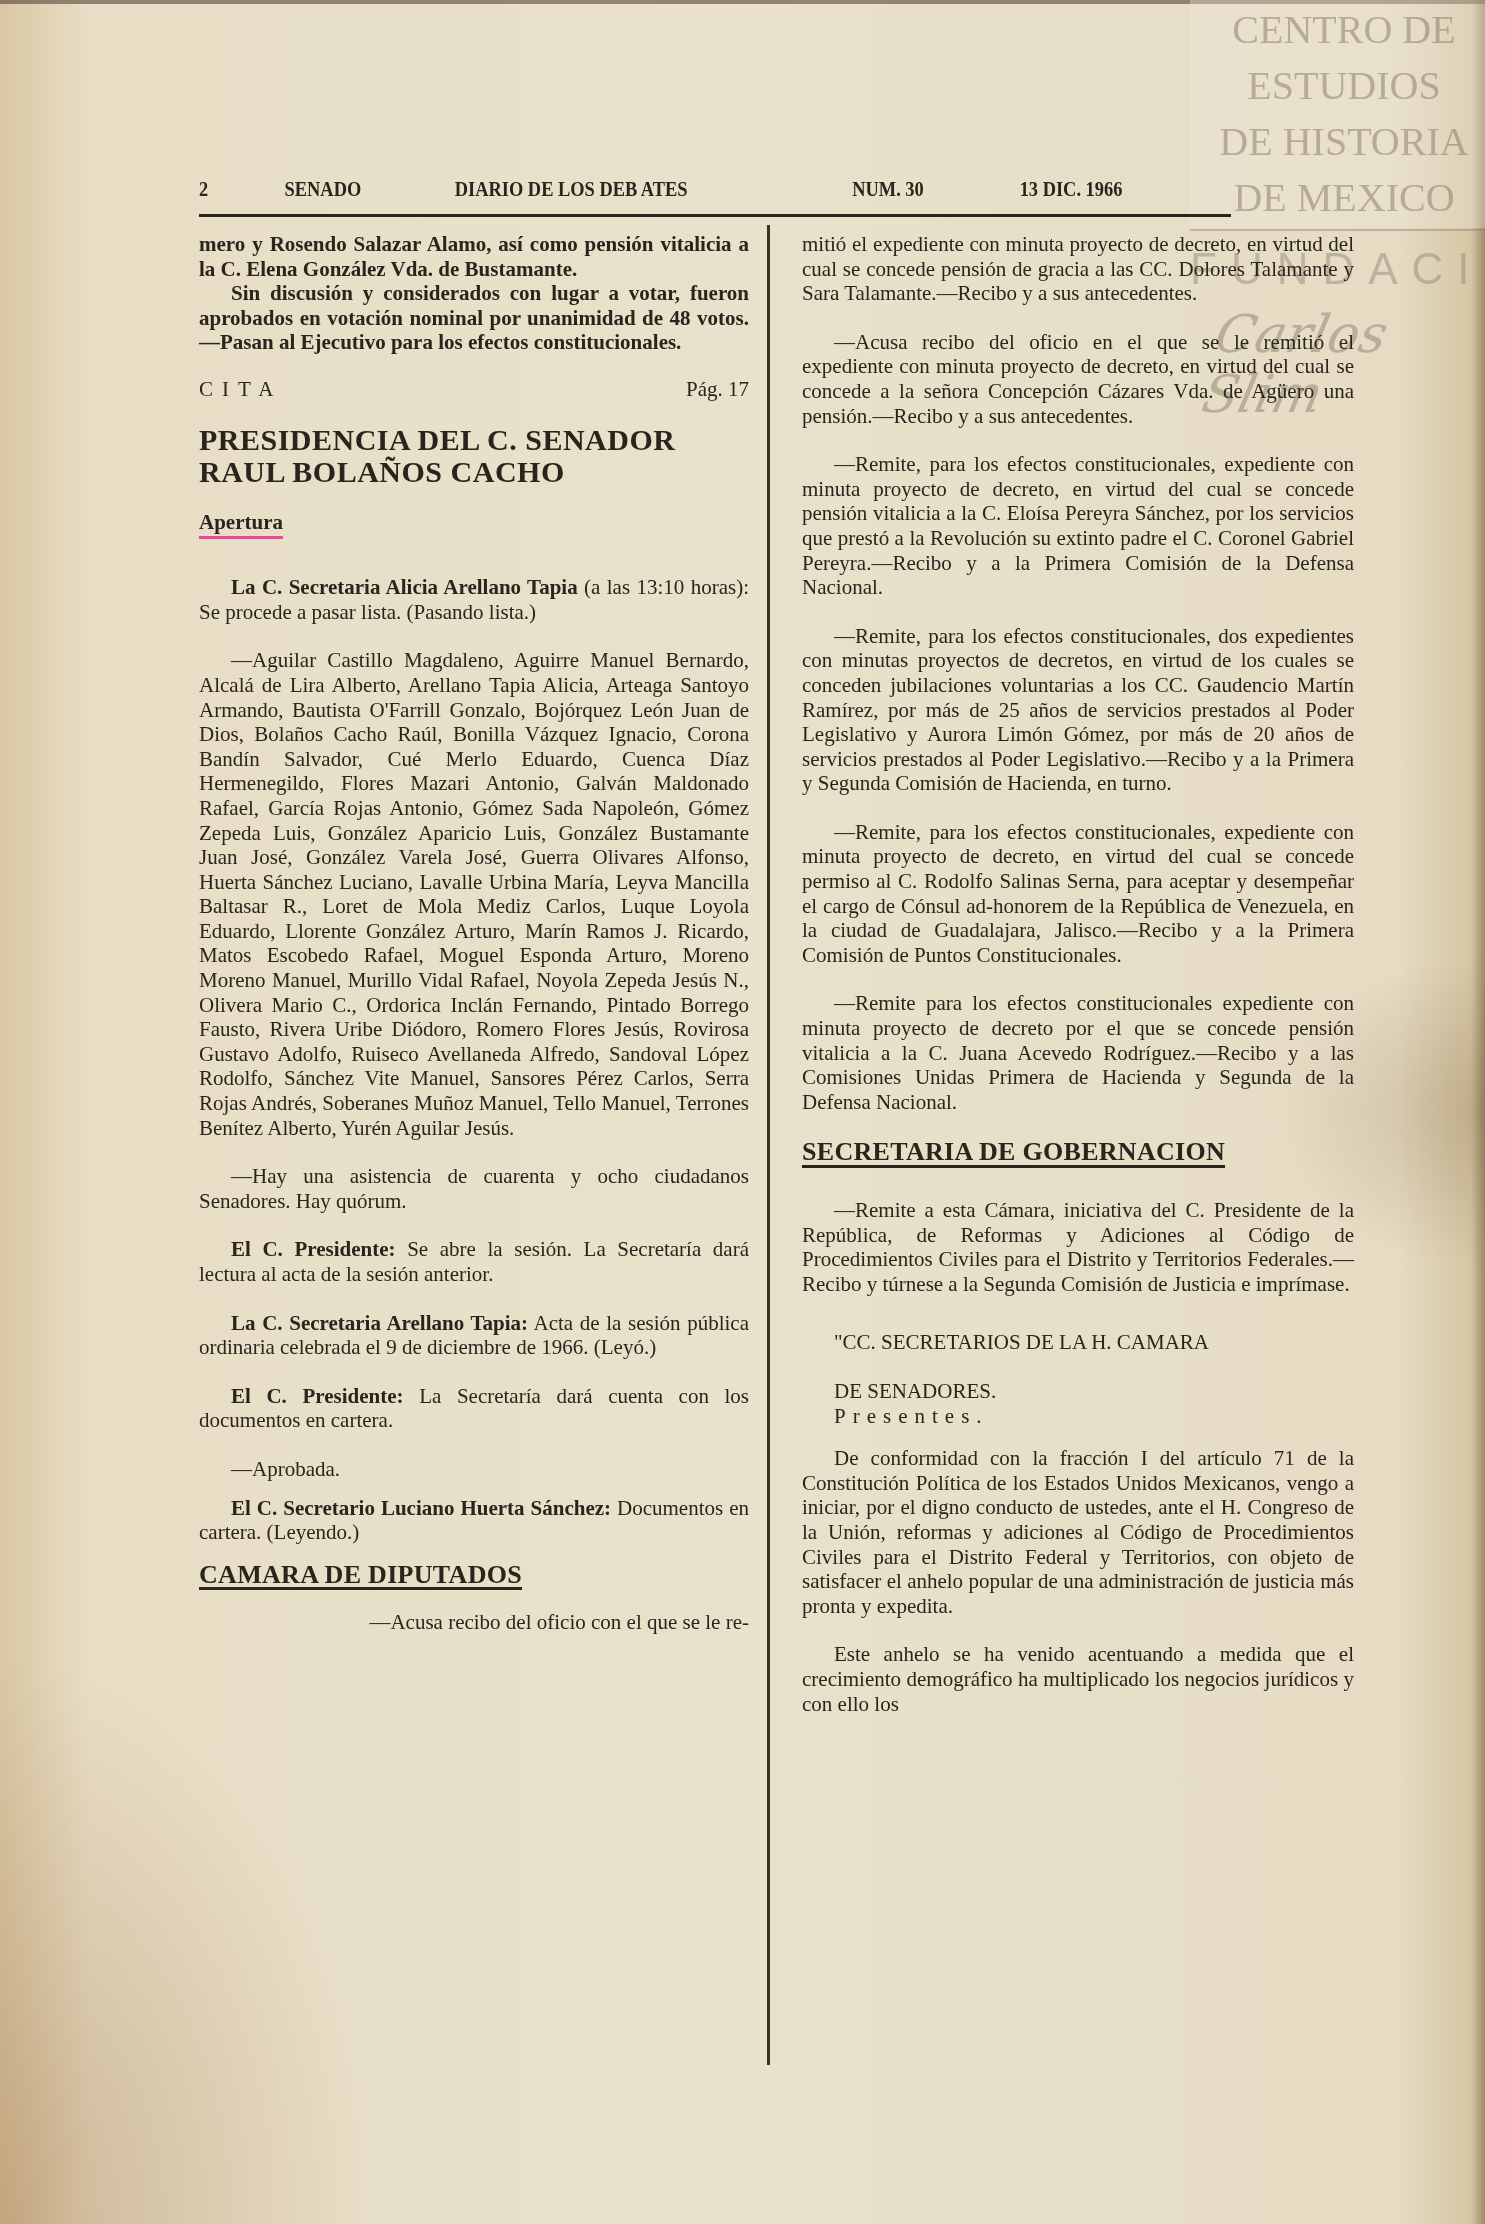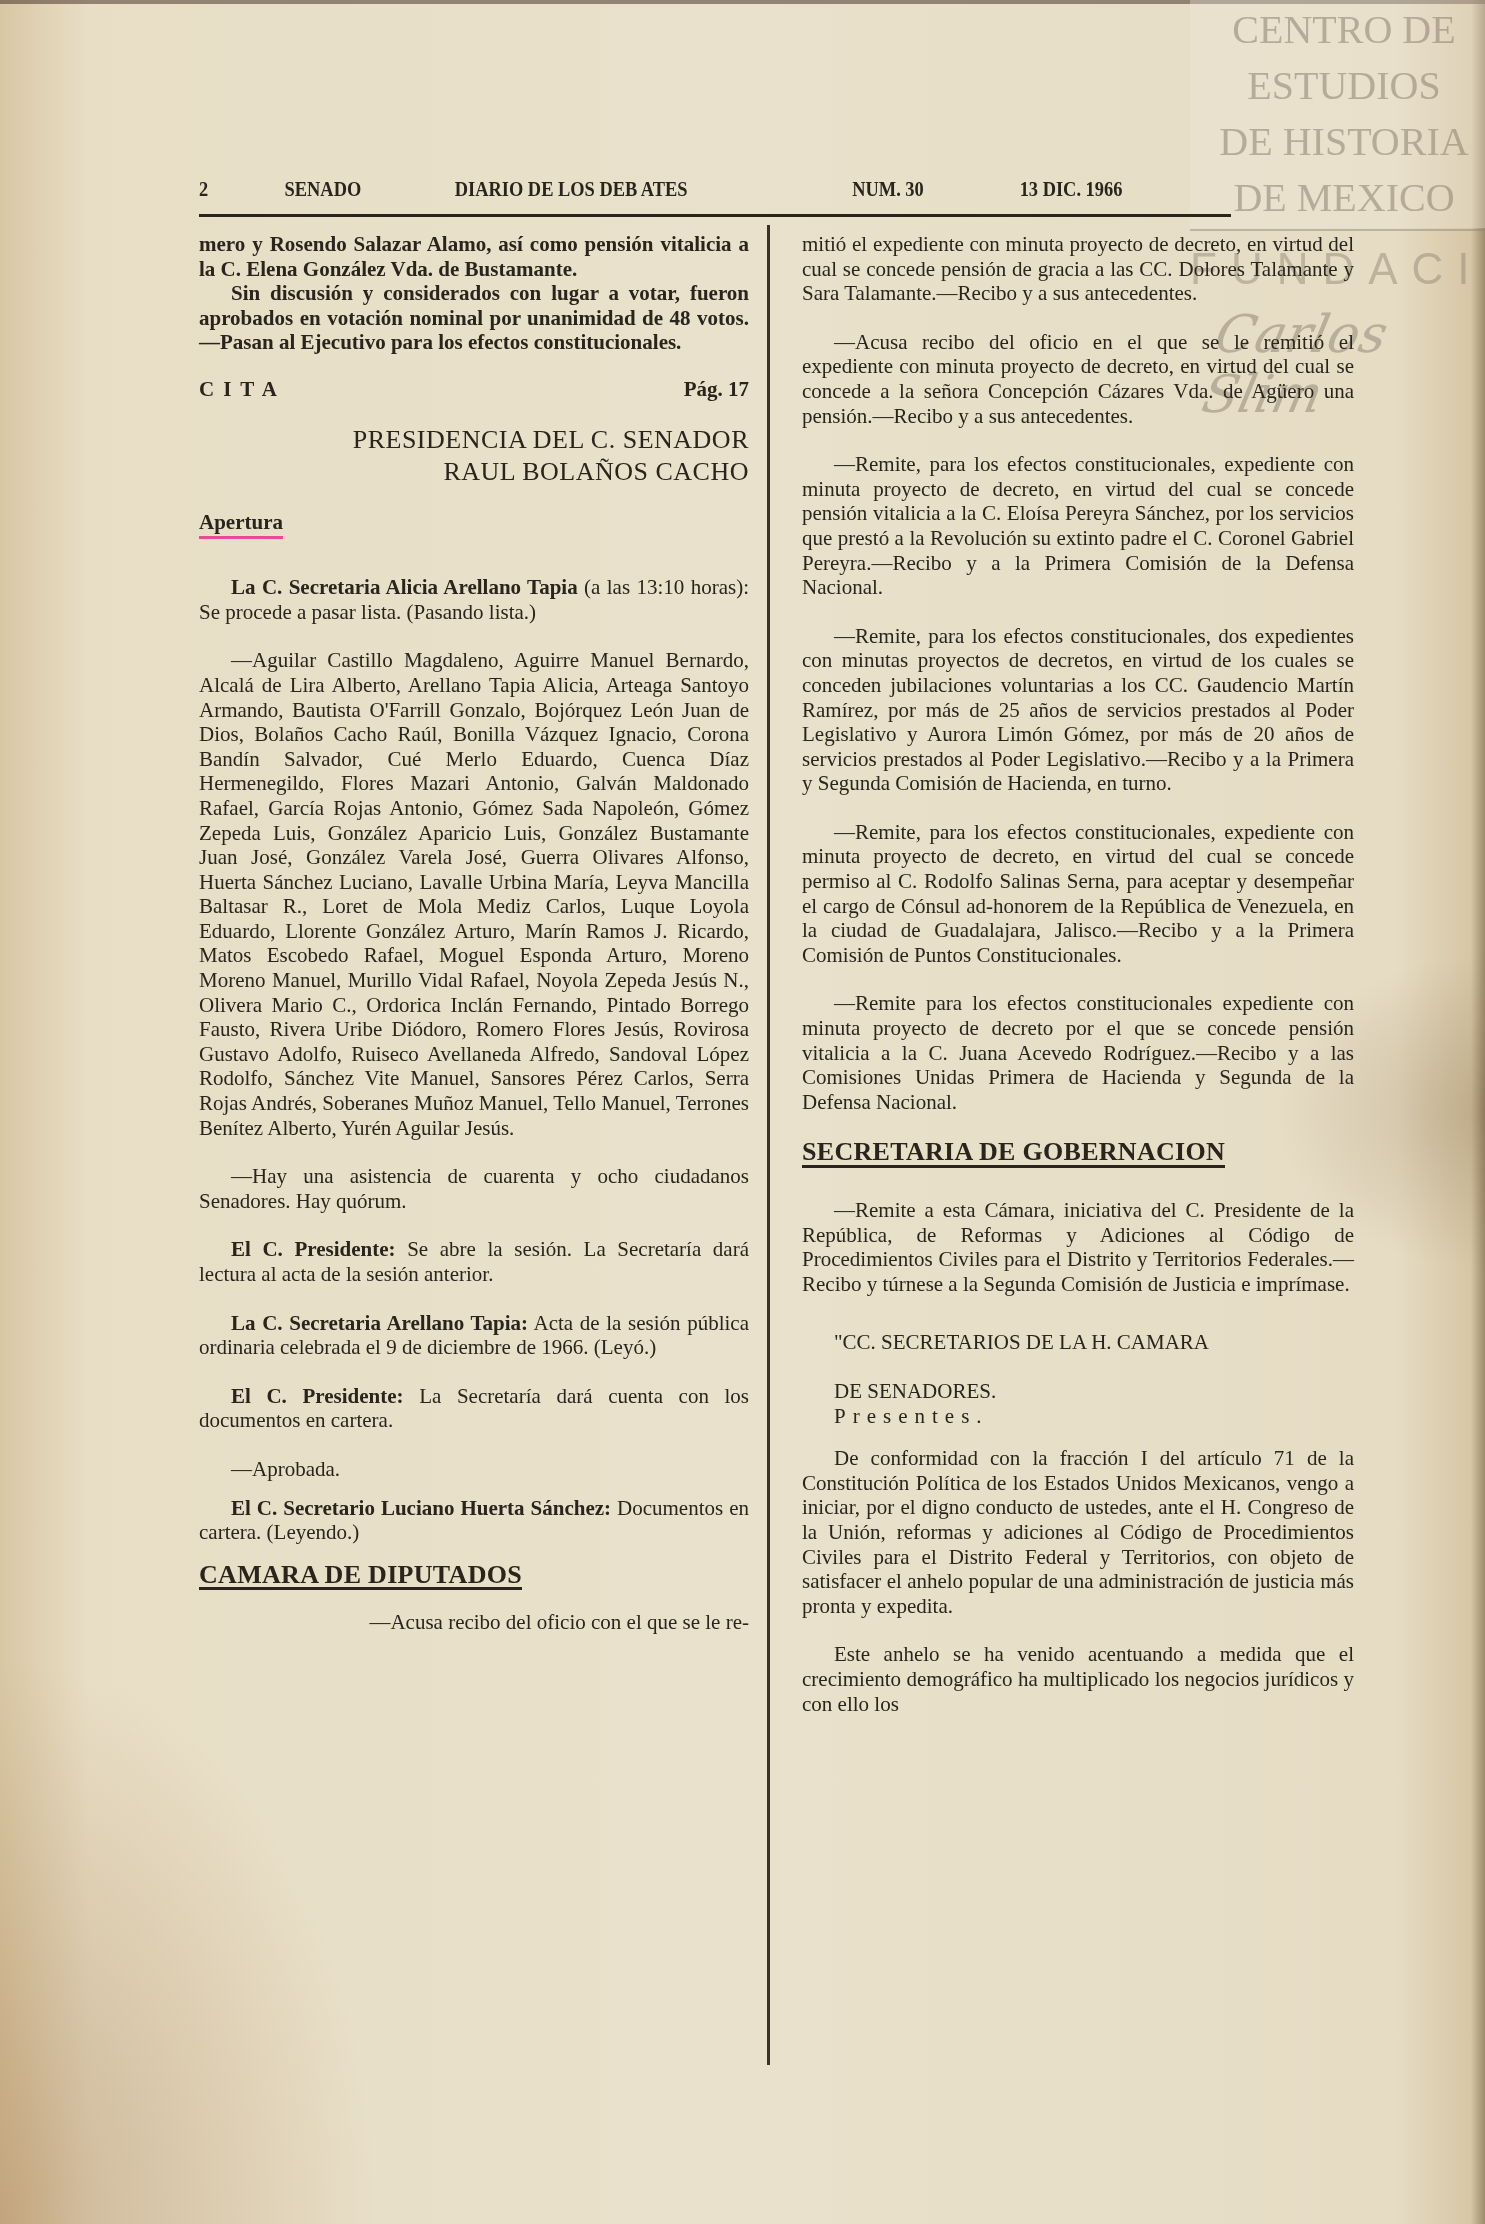--- a/index.html
+++ b/index.html
@@ -69,26 +69,26 @@
     }
     .col-left { left: 199px; width: 550px; }
     .col-right { left: 802px; width: 552px; }
     .col p { margin: 0 0 24px 0; text-indent: 32px; }
     .col p.noindent { text-indent: 0; }
     .bold { font-weight: bold; }
     .bold-para { font-weight: bold; }
     .spaced { letter-spacing: 7px; }
 
     .cita {
-      display: flex; justify-content: space-between; font-weight: bold; font-size: 21px;
+      display: flex; justify-content: space-between; font-weight: normal; font-size: 21px;
       margin: 22px 0 22px 0;
     }
     .cita .cita-label { letter-spacing: 9px; }
     .presidency {
-      text-align: right; font-weight: normal; font-size: 26px; line-height: 32px; margin: 6px 0 22px 0;
+      text-align: left; font-weight: bold; font-size: 30px; line-height: 32px; margin: 6px 0 22px 0;
       letter-spacing: 0.5px;
     }
     .subhead {
       display: inline-block; font-weight: bold; font-size: 21px; border-bottom: 3px solid #ec4899;
       padding-bottom: 2px; margin: 0 0 36px 0;
     }
     .section-head {
       display: inline-block; font-weight: bold; font-size: 26px; border-bottom: 3px solid #2a241c;
       margin: 2px 0 20px 0; letter-spacing: 0.3px;
     }

